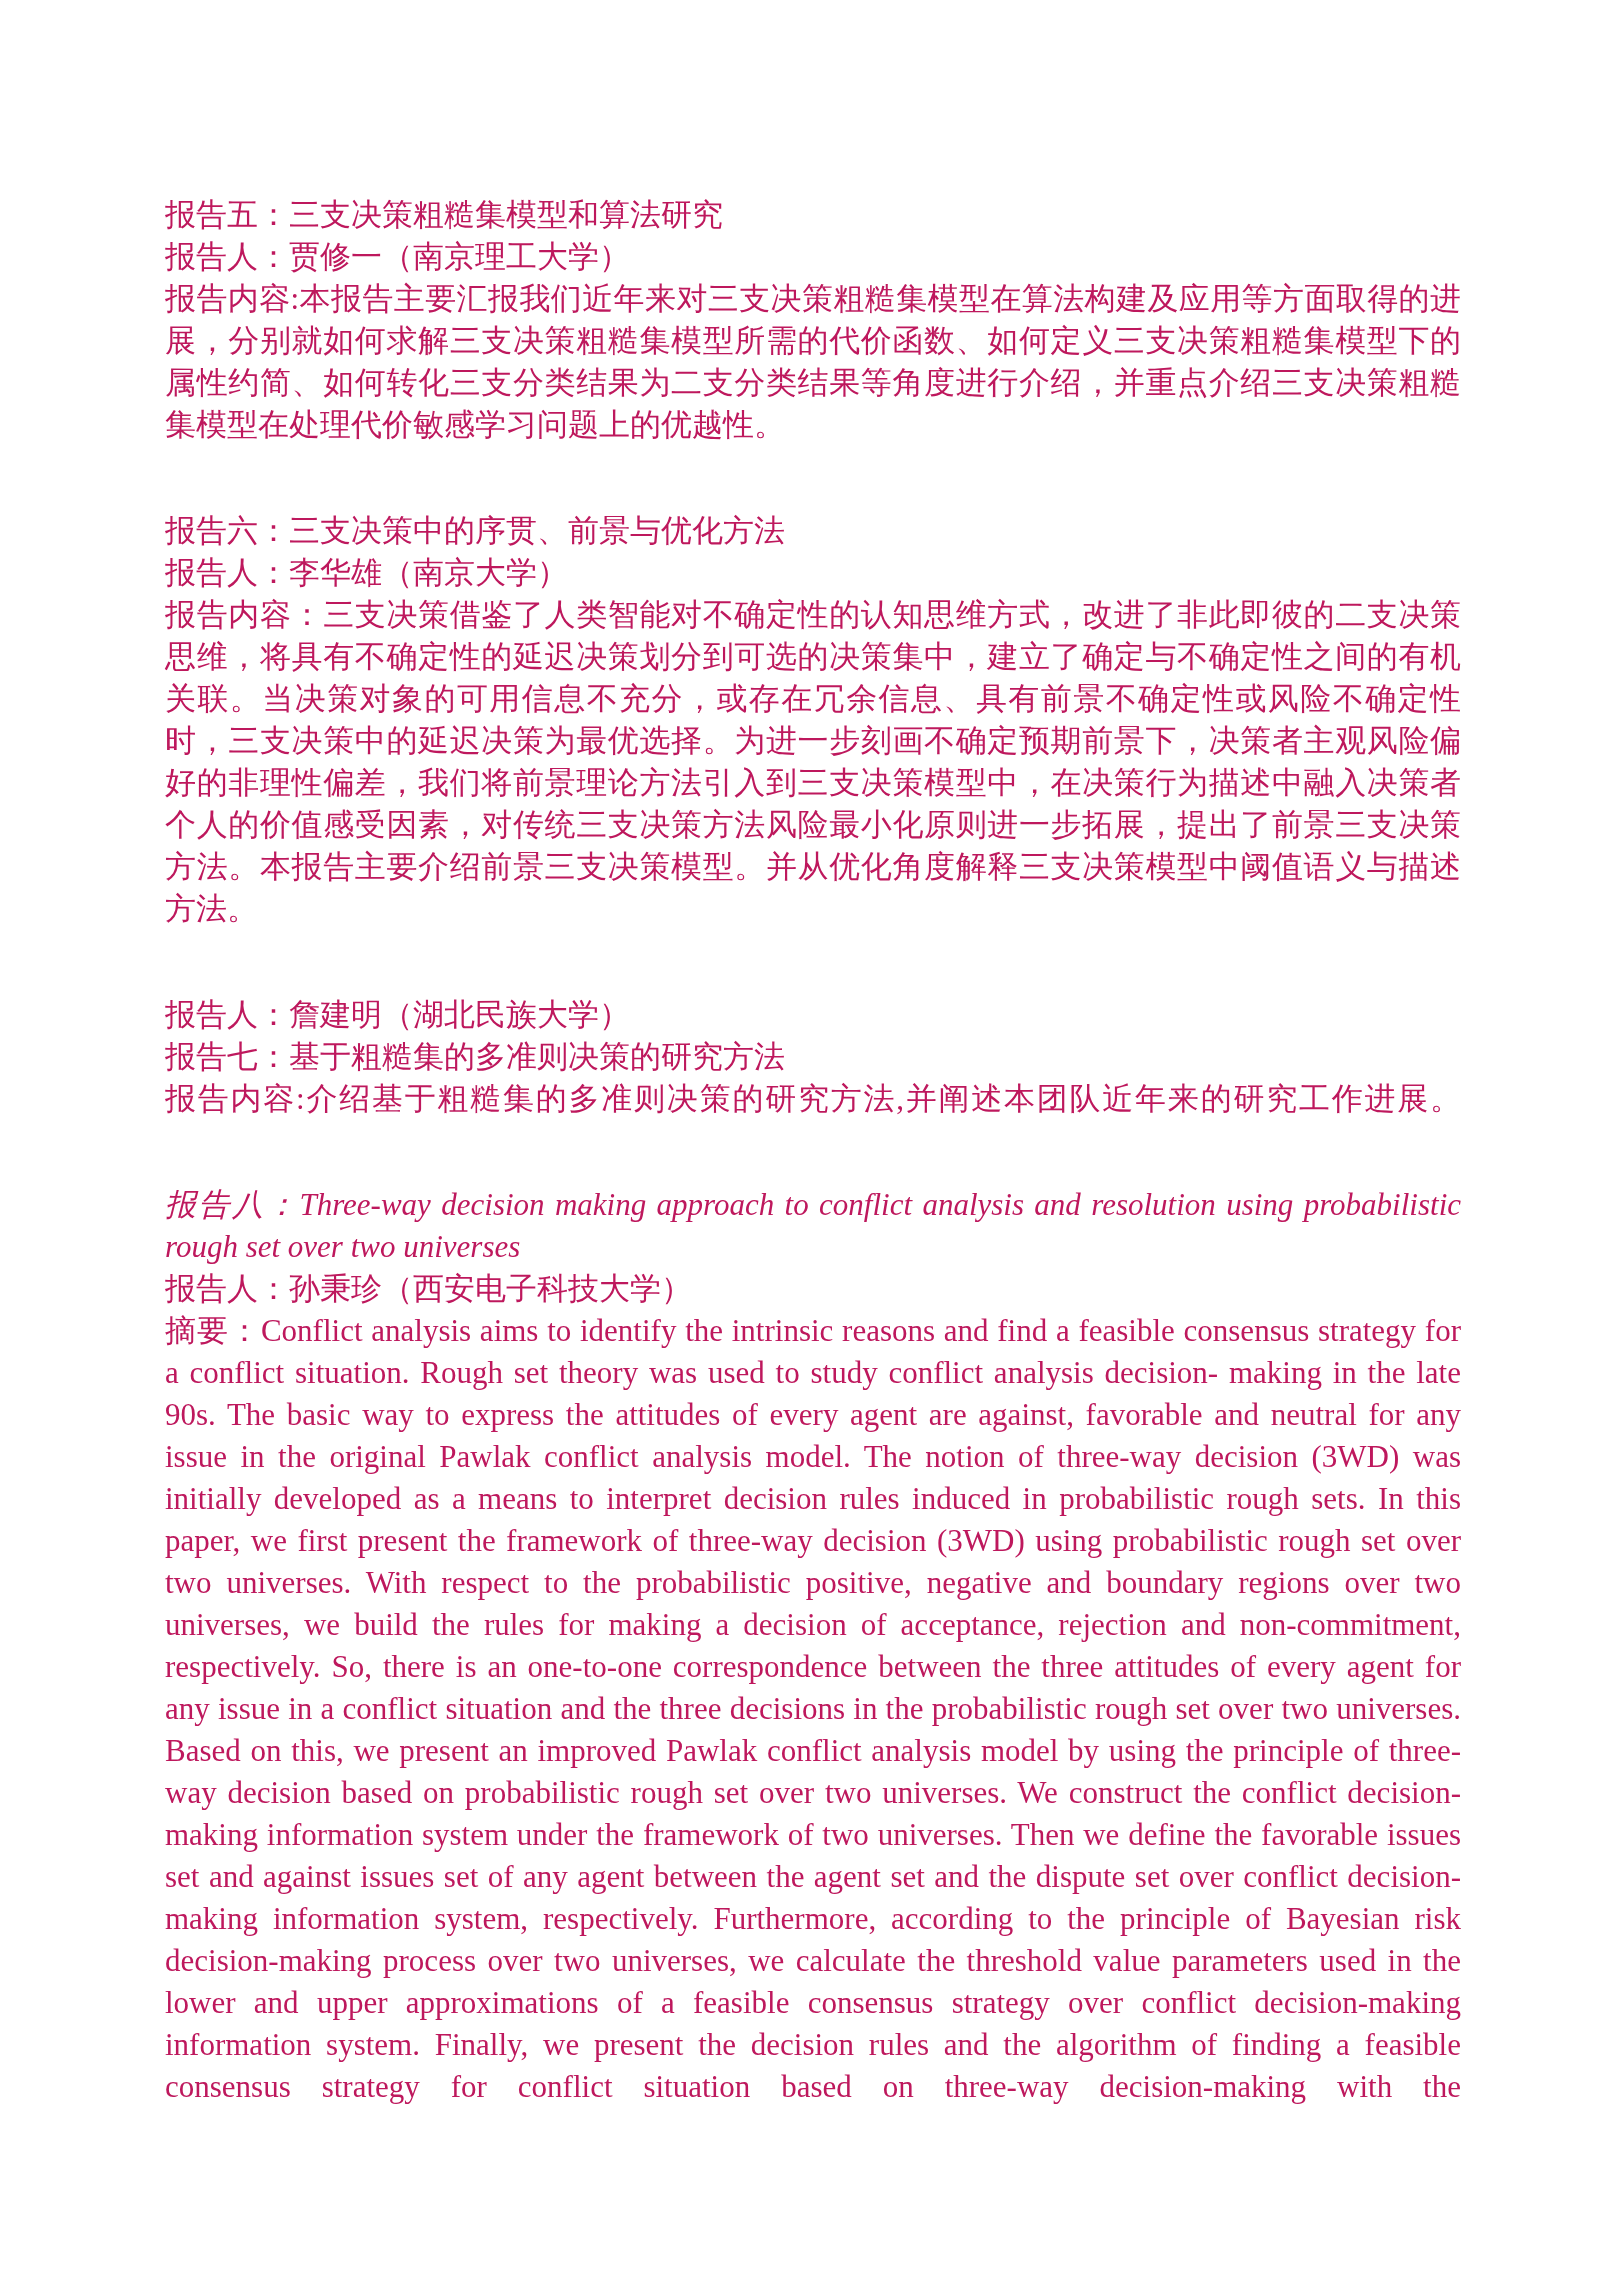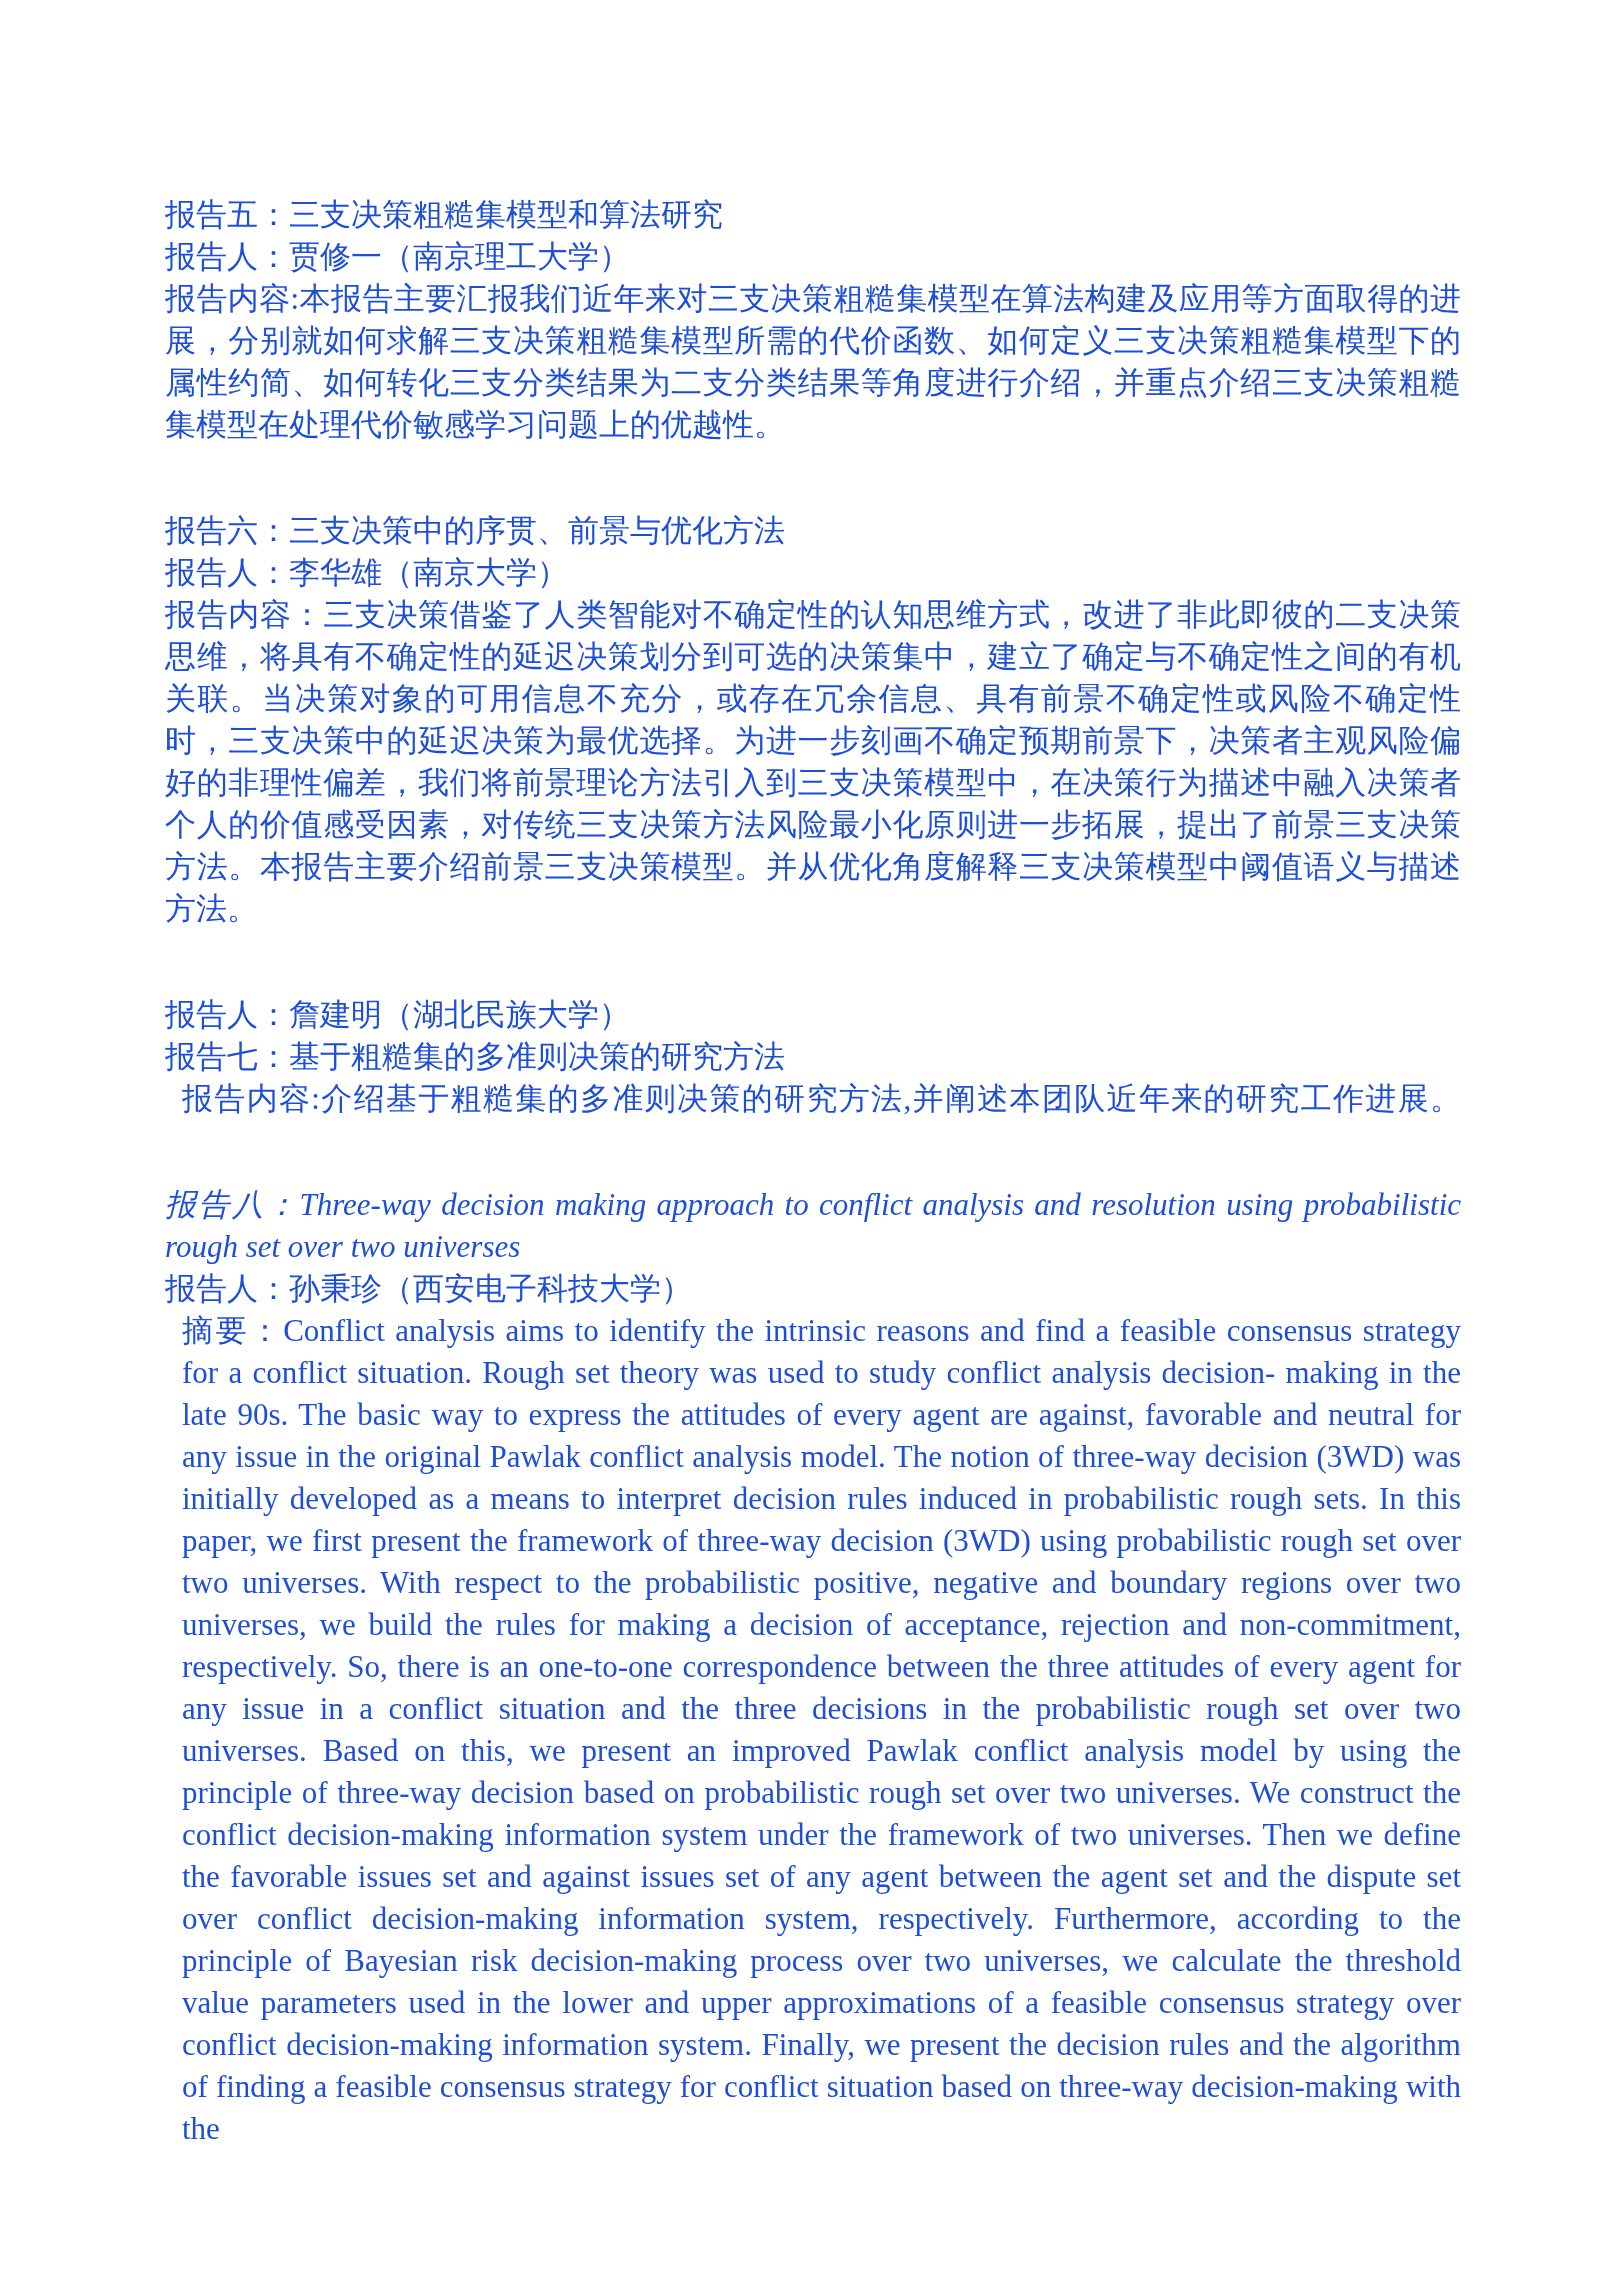--- a/index.html
+++ b/index.html
@@ -6,21 +6,21 @@
     margin: 0;
     padding: 0;
     background: #e8e8e8;
   }
   .page {
     position: relative;
     width: 1620px;
     height: 2292px;
     margin: 0 auto;
     background: #ffffff;
-    color: #1d4ed8;
+    color: #be185d;
     font-family: "Liberation Serif", "DejaVu Serif", serif;
     font-size: 31px;
     line-height: 42px;
     overflow: hidden;
   }
   .content {
     position: absolute;
     top: 194px;
     left: 165px;
     width: 1296px;
@@ -40,21 +40,20 @@
     text-align: justify;
     text-justify: inter-character;
   }
   .title-wrap {
     margin: 0;
     text-align: justify;
     font-style: italic;
   }
   .justify-last {
     text-align-last: justify;
-    margin-left: 17px;
   }
 </style>
 </head>
 <body>
 
 <div class="page">
   <div class="content">
 
     <section class="report">
       <p class="line">报告五：三支决策粗糙集模型和算法研究</p>

